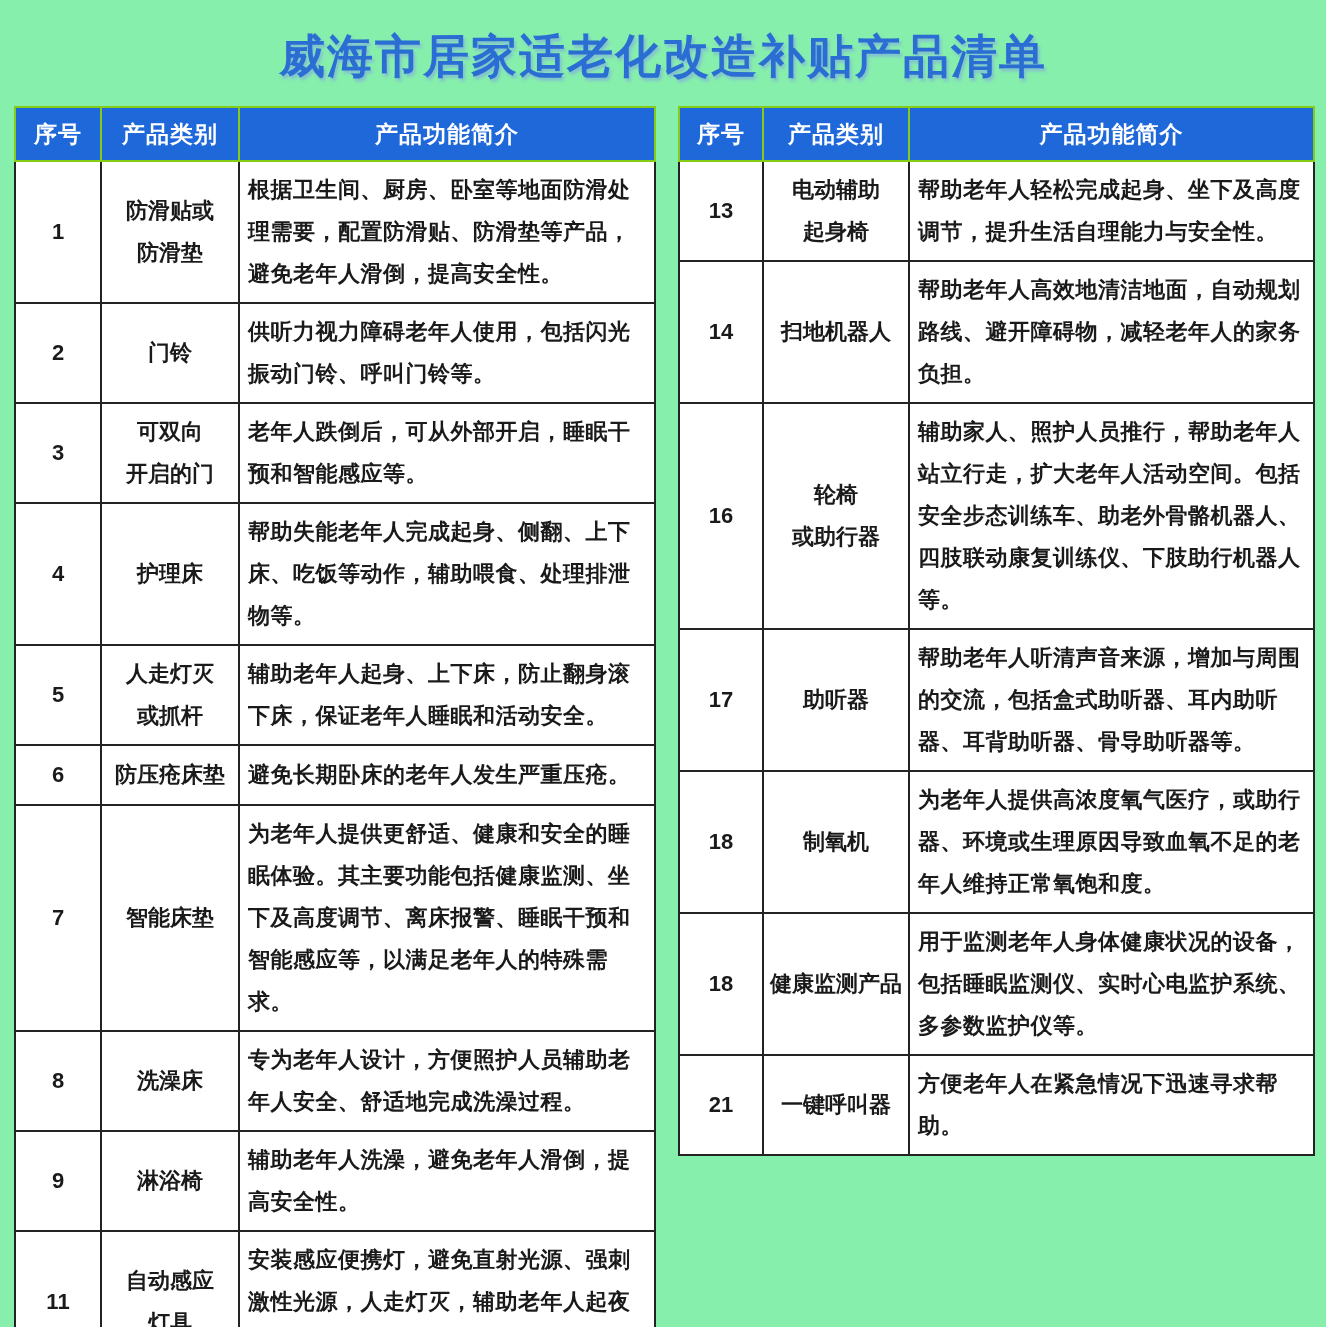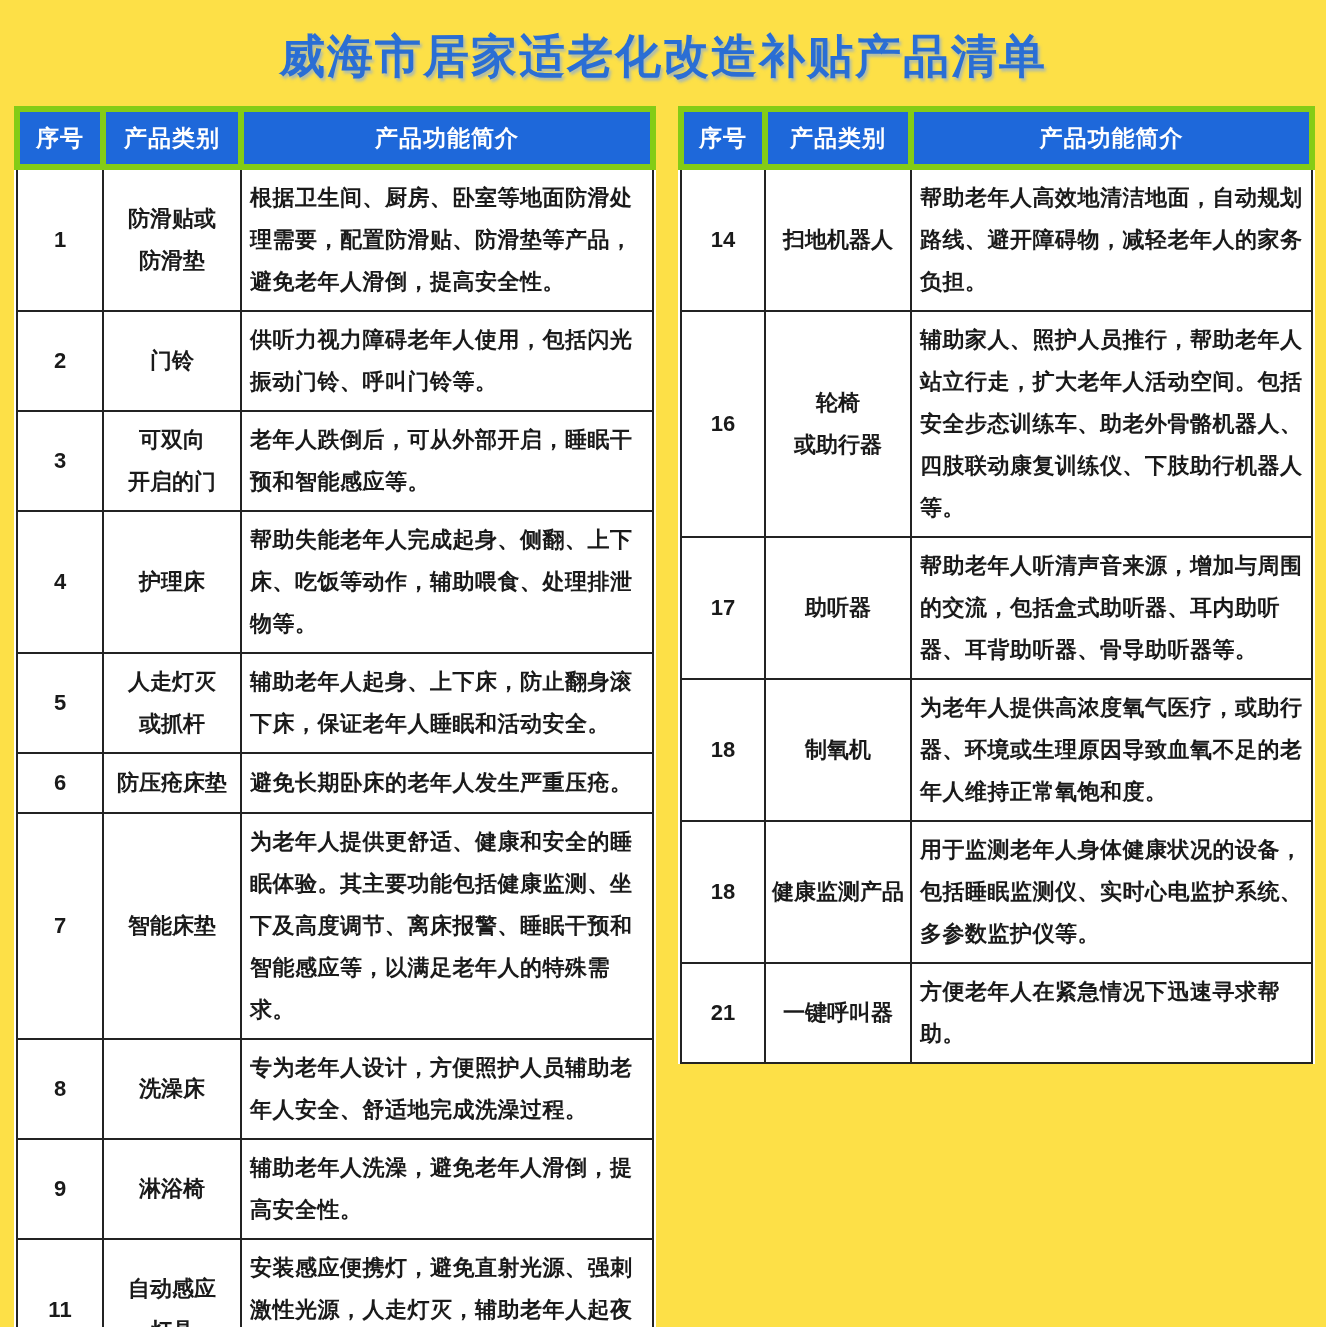--- a/index.html
+++ b/index.html
@@ -6,21 +6,21 @@
     margin: 0;
     padding: 0;
     background: #ffffff;
     width: 1326px;
     font-family: "Liberation Sans", "DejaVu Sans", sans-serif;
     color: #1a1a1a;
   }
   .page {
     width: 1326px;
     height: 1327px;
-    background: #fde047;
+    background: #86efac;
     box-sizing: border-box;
     overflow: hidden;
   }
   .title {
     text-align: center;
     font-size: 46px;
     font-weight: bold;
     color: #2a6ed4;
     letter-spacing: 2px;
     padding: 26px 0 18px 0;
@@ -43,21 +43,21 @@
   table.ptable.left  col.c1 { width: 86px; }
   table.ptable.left  col.c2 { width: 138px; }
   table.ptable.right col.c1 { width: 84px; }
   table.ptable.right col.c2 { width: 146px; }
   table.ptable th {
     background: #1e68da;
     color: #ffffff;
     font-size: 23px;
     font-weight: bold;
     height: 50px;
-    border: 6px solid #84cc16;
+    border: 2px solid #84cc16;
     letter-spacing: 1px;
     margin-top: 20px;
   }
   table.ptable td {
     border: 2px solid #232323;
     font-size: 22px;
     font-weight: bold;
     line-height: 42px;
     vertical-align: middle;
     color: #1a1a1a;
@@ -164,20 +164,26 @@
         </colgroup>
       <thead>
         <tr>
           <th>序号</th>
           <th>产品类别</th>
           <th>产品功能简介</th>
         </tr>
       </thead>
       <tbody>
           <tr>
+            <td class="c1">13</td>
+            <td class="c2">电动辅助
+起身椅</td>
+            <td class="c3">帮助老年人轻松完成起身、坐下及高度调节，提升生活自理能力与安全性。</td>
+          </tr>
+          <tr>
             <td class="c1">14</td>
             <td class="c2">扫地机器人</td>
             <td class="c3">帮助老年人高效地清洁地面，自动规划路线、避开障碍物，减轻老年人的家务负担。</td>
           </tr>
           <tr>
             <td class="c1">16</td>
             <td class="c2">轮椅
 或助行器</td>
             <td class="c3">辅助家人、照护人员推行，帮助老年人站立行走，扩大老年人活动空间。包括安全步态训练车、助老外骨骼机器人、四肢联动康复训练仪、下肢助行机器人等。</td>
           </tr>

